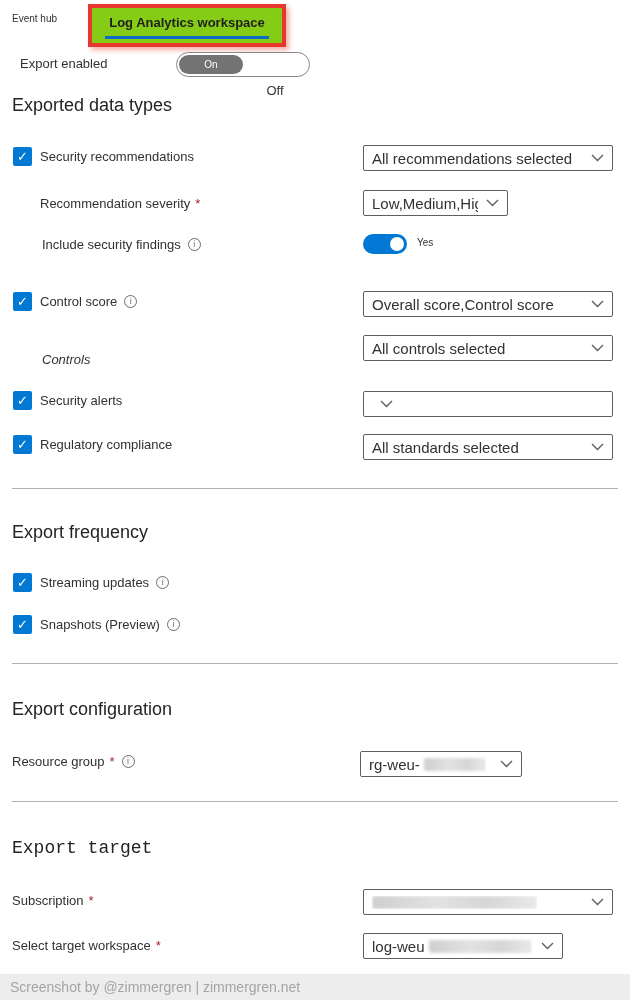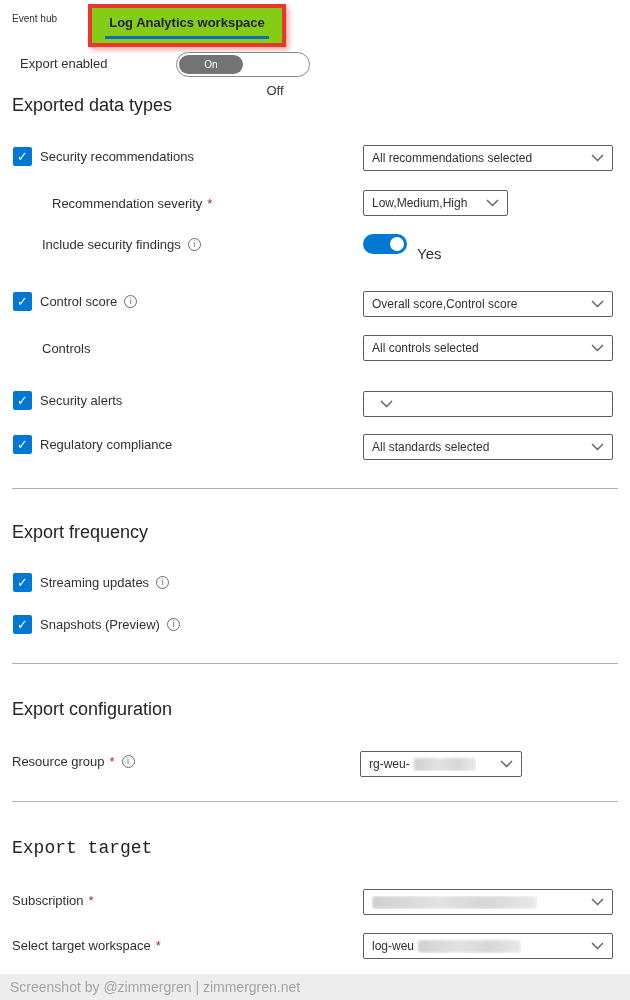--- a/index.html
+++ b/index.html
@@ -63,35 +63,35 @@
     margin-left: 7px; font-style: normal;
   }
 
   .req { color: #a4262c; margin-left: 5px; }
 
   
   .dropdown {
     position: absolute; height: 26px;
     border: 1px solid #605e5c; border-radius: 2px; background: #fff;
     display: flex; align-items: center; justify-content: space-between;
-    padding: 0 8px; font-size: 12px; color: #323130; cursor: pointer;
+    padding: 0 8px; font-size: 15px; color: #323130; cursor: pointer;
   }
   .dd-value { white-space: nowrap; overflow: hidden; display: flex; align-items: center; gap: 4px; }
   .chev { flex: none; margin-left: 8px; }
 
   
   .toggle {
     position: absolute; left: 363px; top: 234px; width: 44px; height: 20px;
     background: #0078d4; border-radius: 10px;
   }
   .toggle-knob {
     position: absolute; right: 3px; top: 3px; width: 14px; height: 14px;
     background: #fff; border-radius: 50%;
   }
-  .toggle-text { position: absolute; left: 417px; top: 245px; font-size: 15px; }
+  .toggle-text { position: absolute; left: 417px; top: 237px; font-size: 10px; }
 
   
   .blur {
     display: inline-block; height: 13px; border-radius: 3px;
     background: linear-gradient(90deg, #cfcfcf, #e2e2e2 40%, #d6d6d6 70%, #e9e9e9);
     filter: blur(1.6px);
   }
 
   
   .footer {
@@ -120,21 +120,21 @@
   <span class="checkbox"><span>✓</span></span>
   <span class="label">Security recommendations</span>
 </div>
 <div class="dropdown" style="left:363px; top:145px; width:250px;">
   <span class="dd-value">All recommendations selected</span>
   <svg class="chev" width="13" height="8" viewBox="0 0 13 8">
       <path d="M1 1 L6.5 6.5 L12 1" fill="none" stroke="#605e5c" stroke-width="1.4"></path>
     </svg>
 </div>
 
-<div class="abs label" style="left:52px; top:196px;">
+<div class="abs label" style="left:40px; top:196px;">
   <span>Recommendation severity</span>
   <span class="req">*</span>
 </div>
 <div class="dropdown" style="left:363px; top:190px; width:145px;">
   <span class="dd-value">Low,Medium,High</span>
   <svg class="chev" width="13" height="8" viewBox="0 0 13 8">
       <path d="M1 1 L6.5 6.5 L12 1" fill="none" stroke="#605e5c" stroke-width="1.4"></path>
     </svg>
 </div>
 
@@ -154,21 +154,21 @@
     <span class="info">i</span>
   </span>
 </div>
 <div class="dropdown" style="left:363px; top:291px; width:250px;">
   <span class="dd-value">Overall score,Control score</span>
   <svg class="chev" width="13" height="8" viewBox="0 0 13 8">
       <path d="M1 1 L6.5 6.5 L12 1" fill="none" stroke="#605e5c" stroke-width="1.4"></path>
     </svg>
 </div>
 
-<div class="abs label" style="left:42px; top:341px;">Controls</div>
+<div class="abs label" style="left:42px; top:352px;font-style:italic;">Controls</div>
 <div class="dropdown" style="left:363px; top:335px; width:250px;">
   <span class="dd-value">All controls selected</span>
   <svg class="chev" width="13" height="8" viewBox="0 0 13 8">
       <path d="M1 1 L6.5 6.5 L12 1" fill="none" stroke="#605e5c" stroke-width="1.4"></path>
     </svg>
 </div>
 
 <div class="cb-row" style="top:391px;">
   <span class="checkbox"><span>✓</span></span>
   <span class="label">Security alerts</span>
@@ -243,21 +243,21 @@
   </span>
   <svg class="chev" width="13" height="8" viewBox="0 0 13 8">
       <path d="M1 1 L6.5 6.5 L12 1" fill="none" stroke="#605e5c" stroke-width="1.4"></path>
     </svg>
 </div>
 
 <div class="abs label" style="left:12px; top:938px;text-align:right;">
   <span>Select target workspace</span>
   <span class="req">*</span>
 </div>
-<div class="dropdown" style="left:363px; top:933px; width:250px;">
+<div class="dropdown" style="left:363px; top:933px; width:200px;">
   <span class="dd-value">
     <span>log-weu</span>
     <span class="blur" style="width:103px;"></span>
   </span>
   <svg class="chev" width="13" height="8" viewBox="0 0 13 8">
       <path d="M1 1 L6.5 6.5 L12 1" fill="none" stroke="#605e5c" stroke-width="1.4"></path>
     </svg>
 </div>
 
 <div class="footer">

